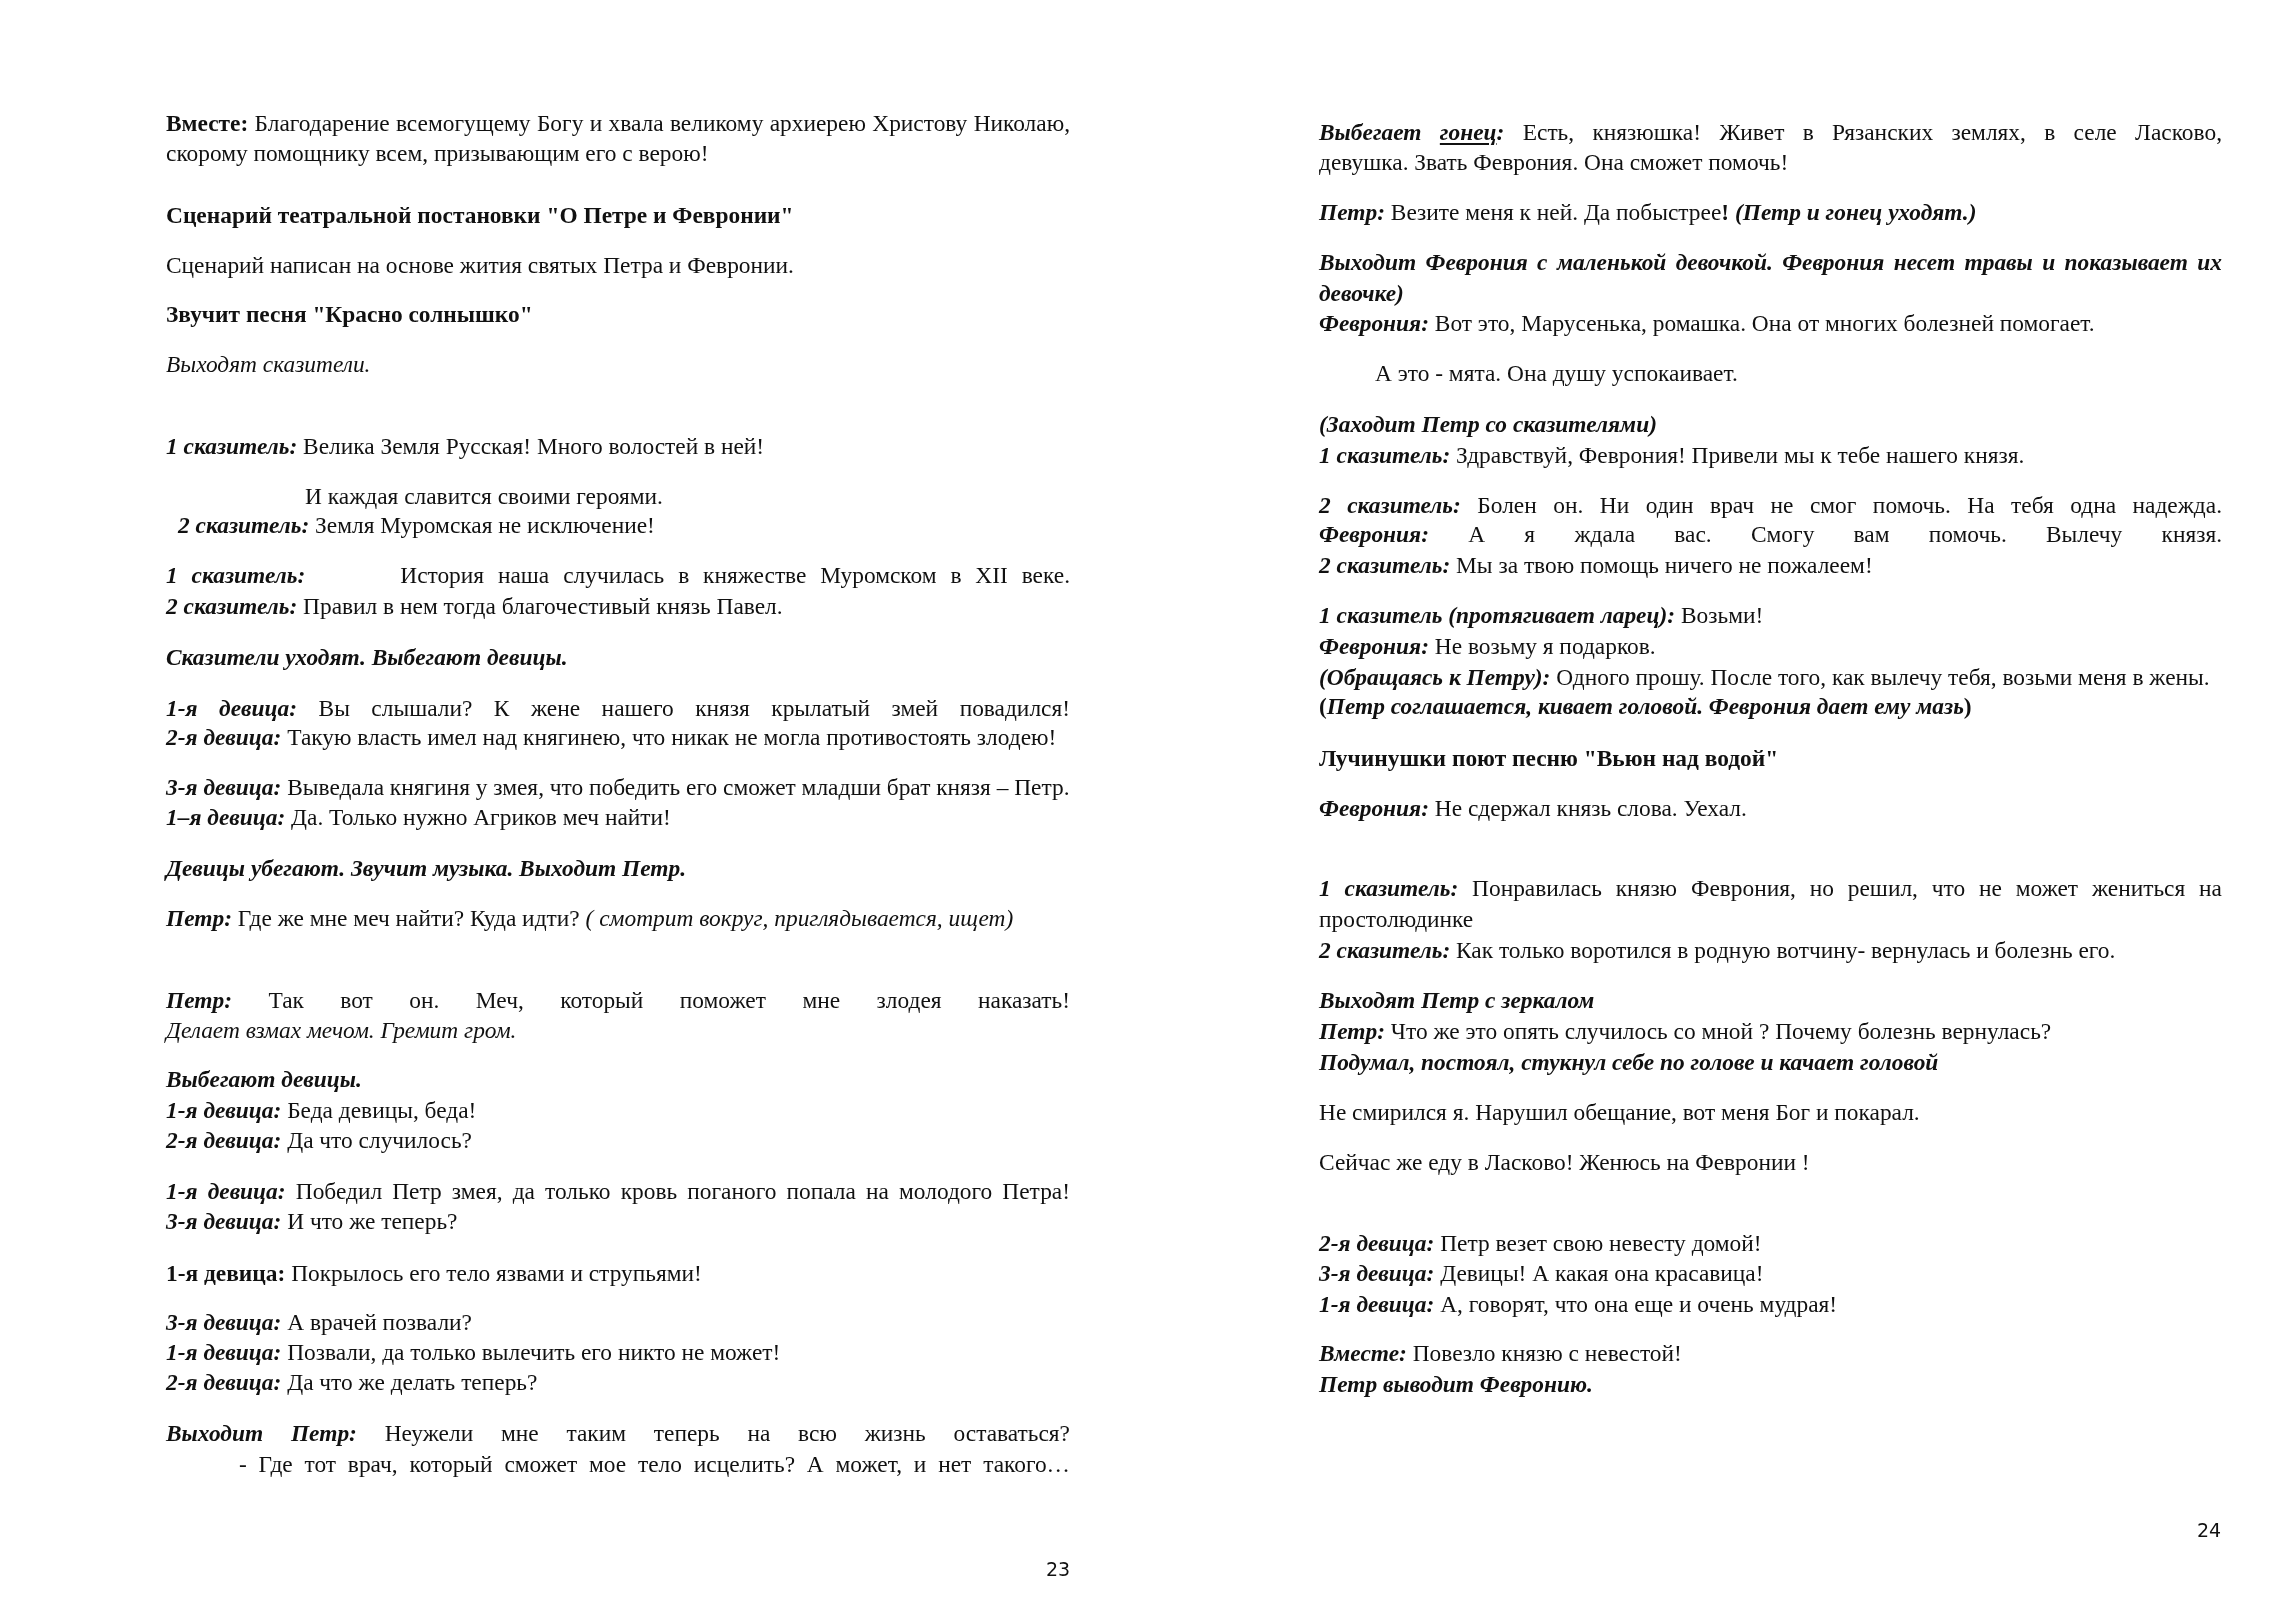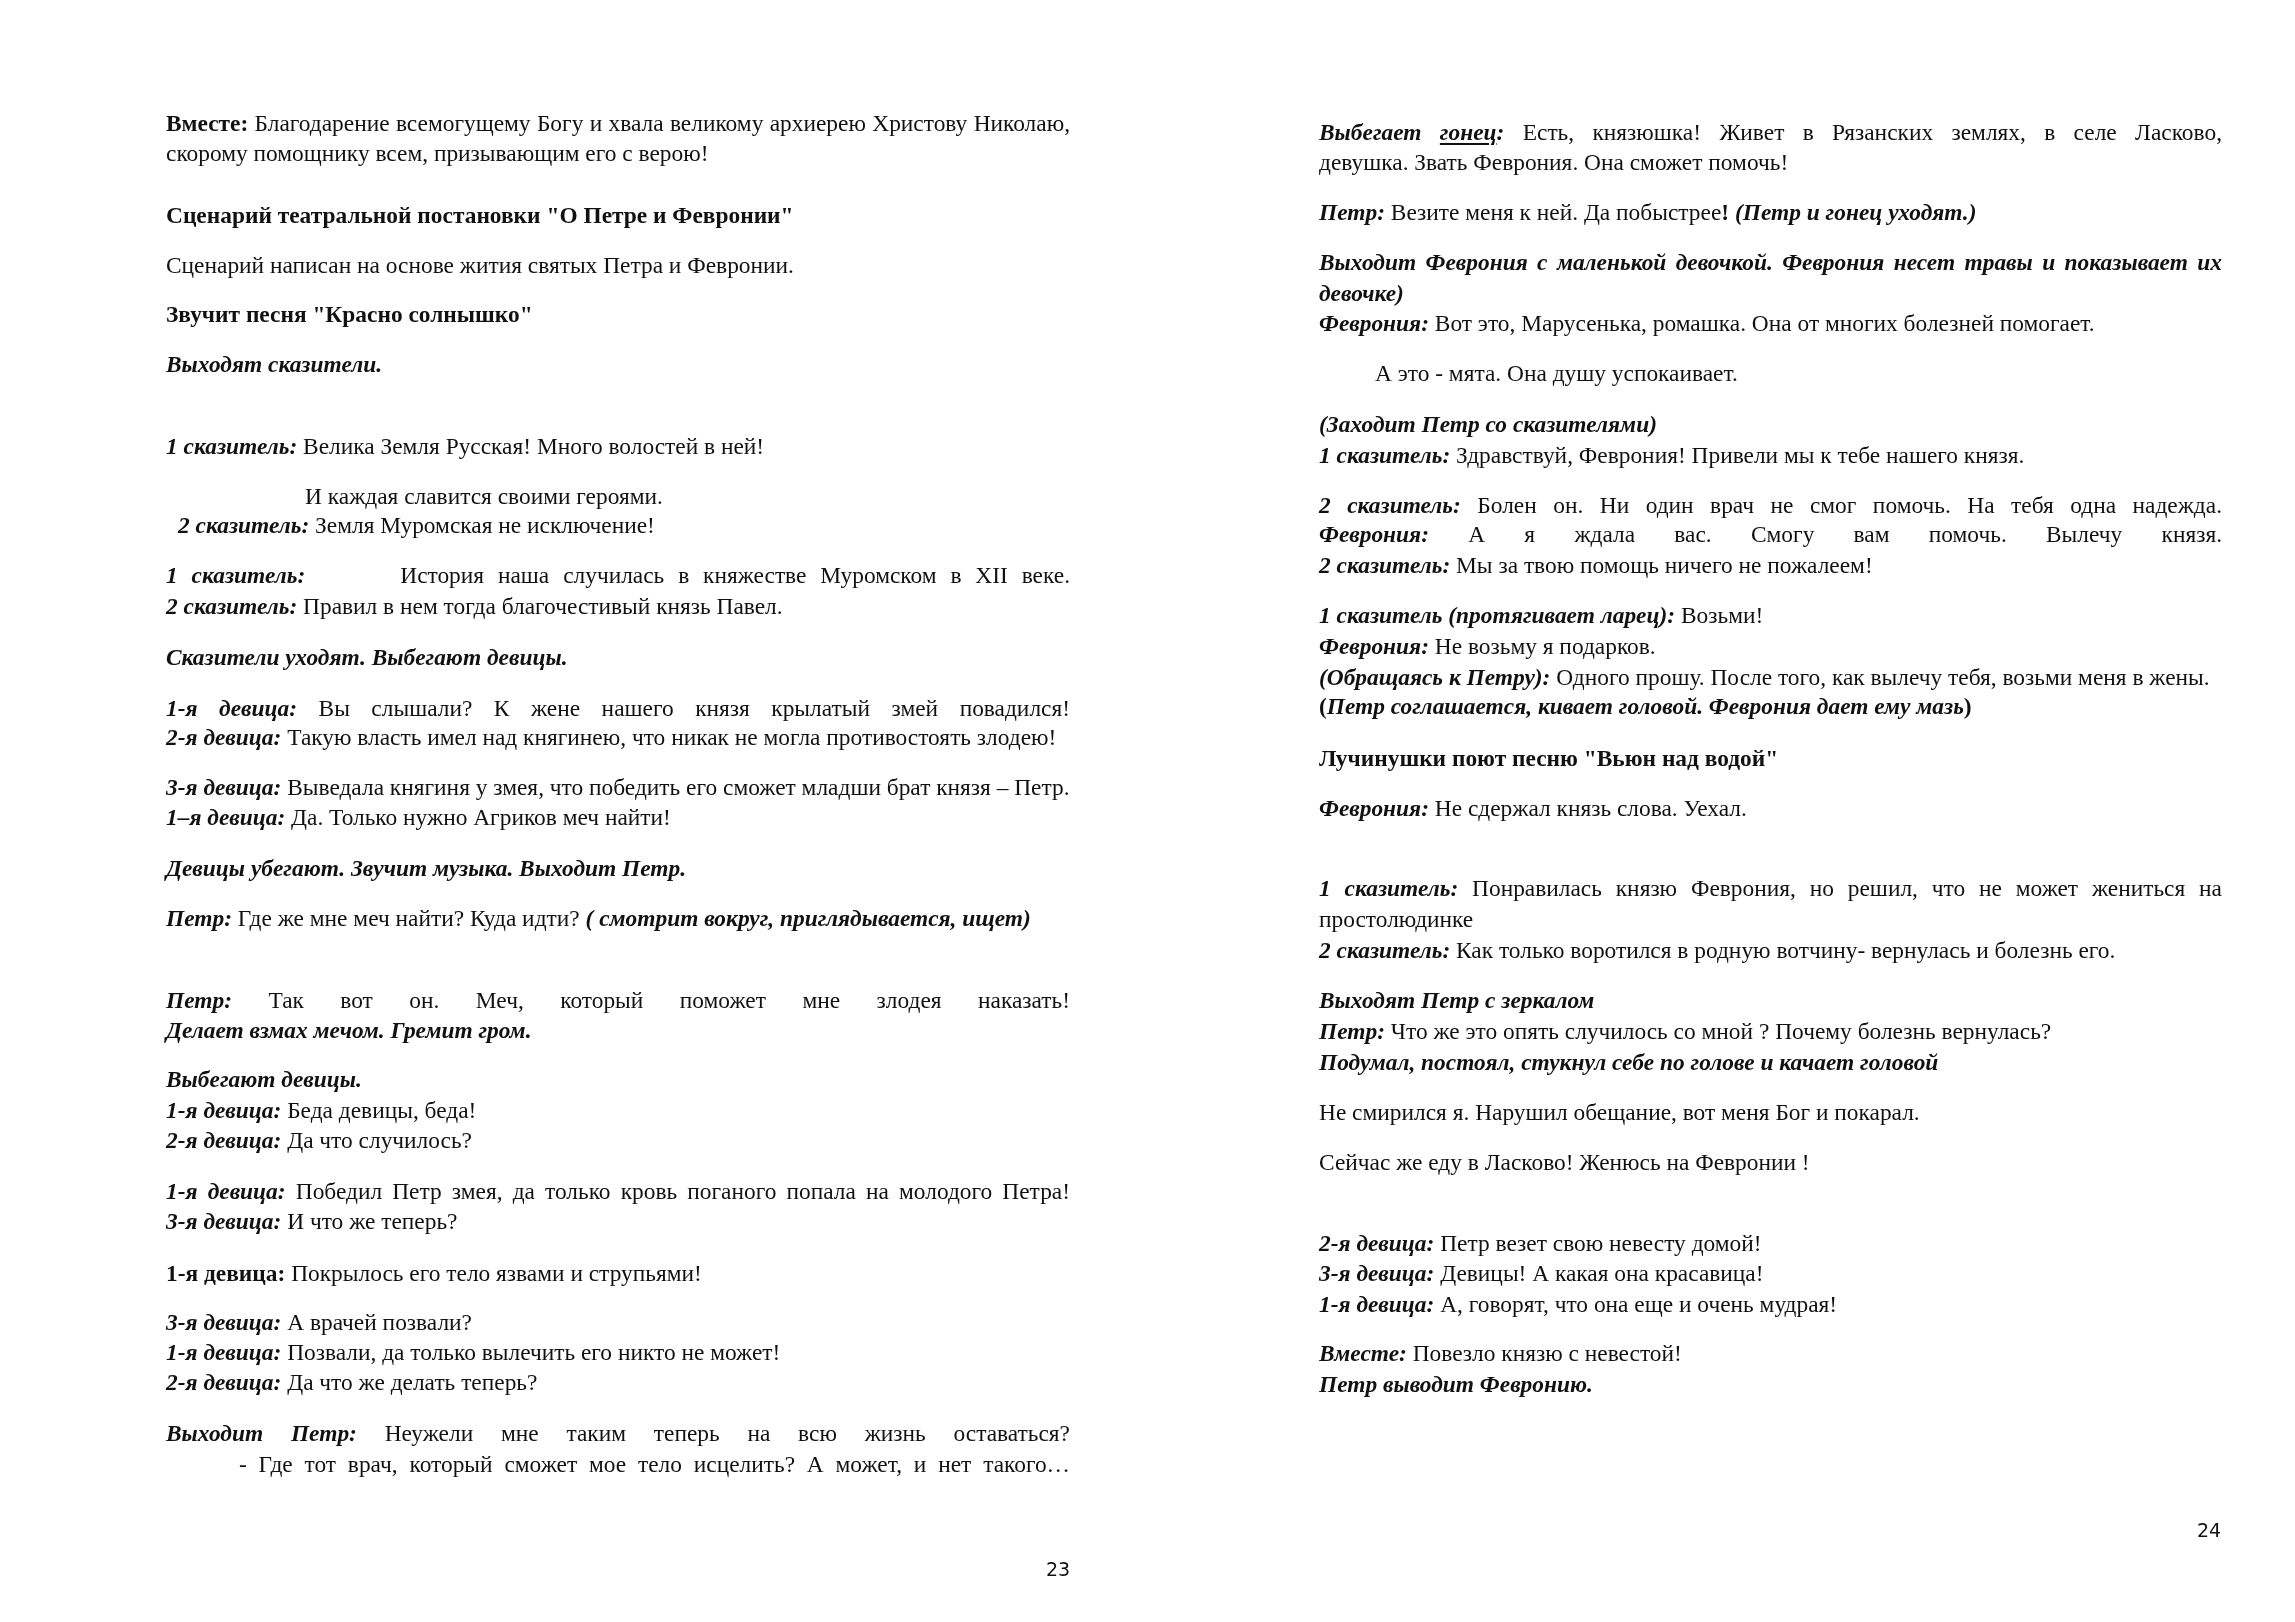--- a/index.html
+++ b/index.html
@@ -8,21 +8,21 @@
   .page { position:absolute; top:0; height:1623px; }
   .page.left { left:0; width:1147px; }
   .page.right { left:1147px; width:1148px;margin-top:9px; }
   .ln { position:absolute; font-size:23.4px; line-height:28px; white-space:nowrap; }
   .left .ln { left:166px; }
   .right .ln { left:172px; }
   .j.left-j { width:904px; }
   .right .j { width:903px; }
   .j { text-align:justify; text-align-last:justify; white-space:normal; }
   .b { font-weight:bold; }
-  .i { font-style:italic;font-weight:bold; }
+  .i { font-style:italic; }
   .bi { font-weight:bold; font-style:italic; }
   .u { text-decoration:underline; text-decoration-thickness:1.9px; text-underline-offset:2.5px; }
   .pnum { position:absolute; font-family:"DejaVu Sans", sans-serif; font-size:19px; }
 </style>
 </head>
 <body>
 
 <div class="page left">
   <div class="ln j left-j" style="top:109px;"><span class="b">Вместе:</span><span> Благодарение всемогущему Богу и хвала великому архиерею Христову Николаю,</span></div>
   <div class="ln" style="top:139px;">скорому помощнику всем, призывающим его с верою!</div>

